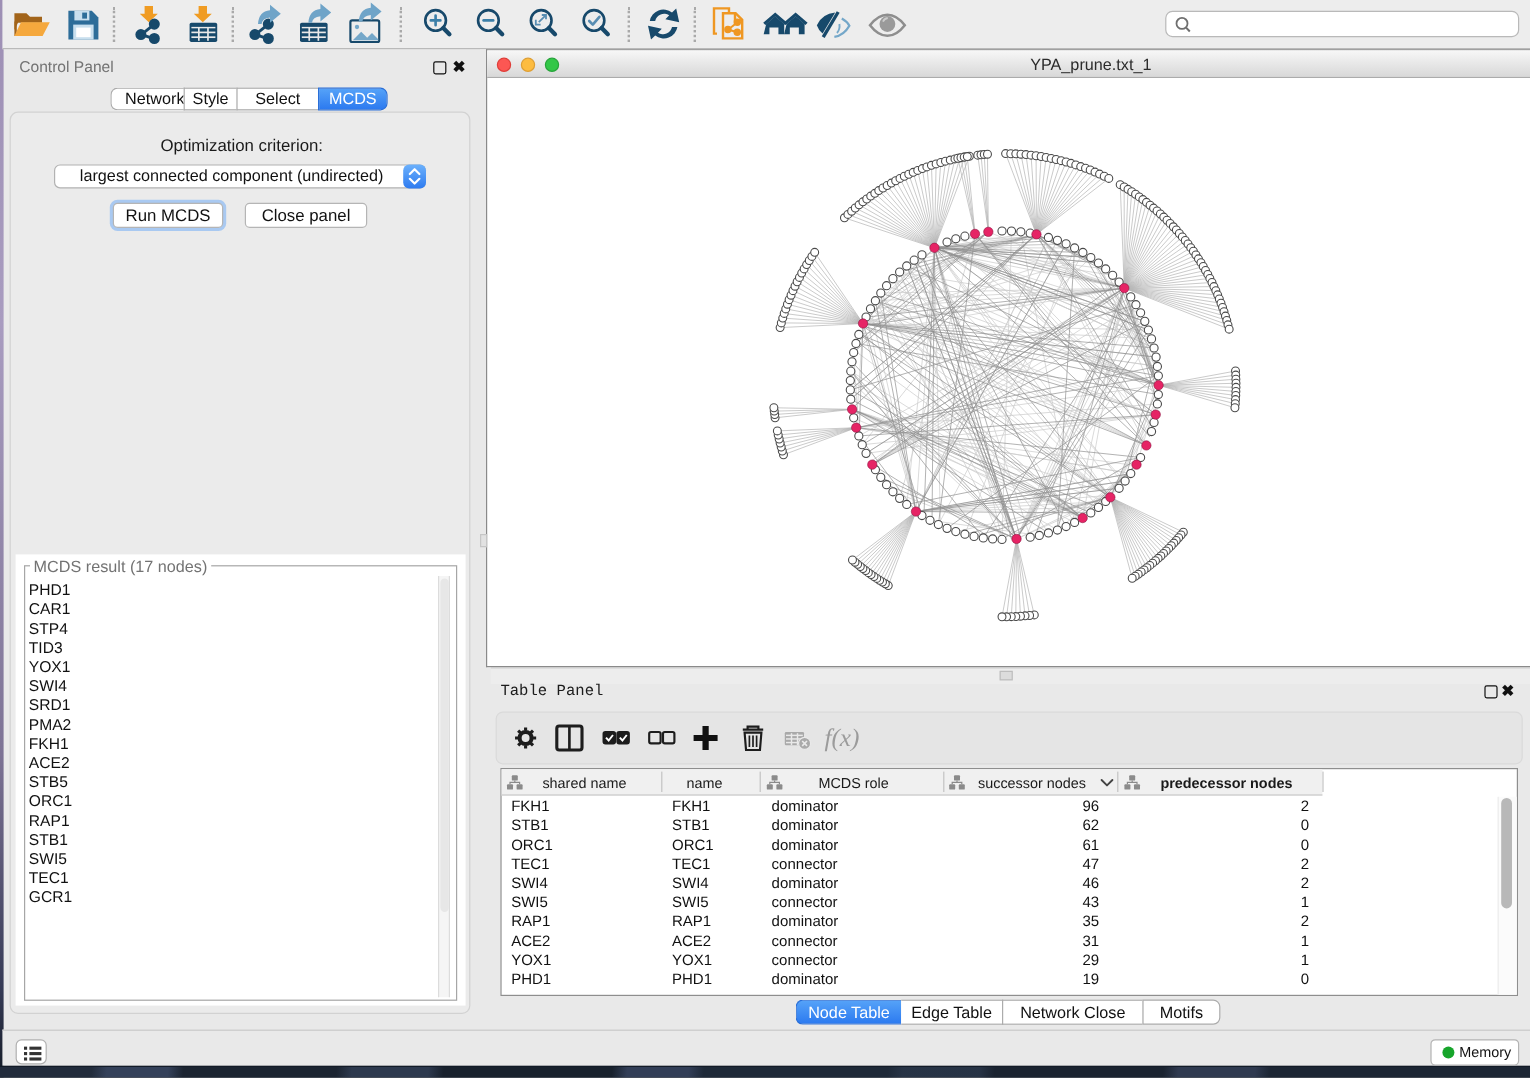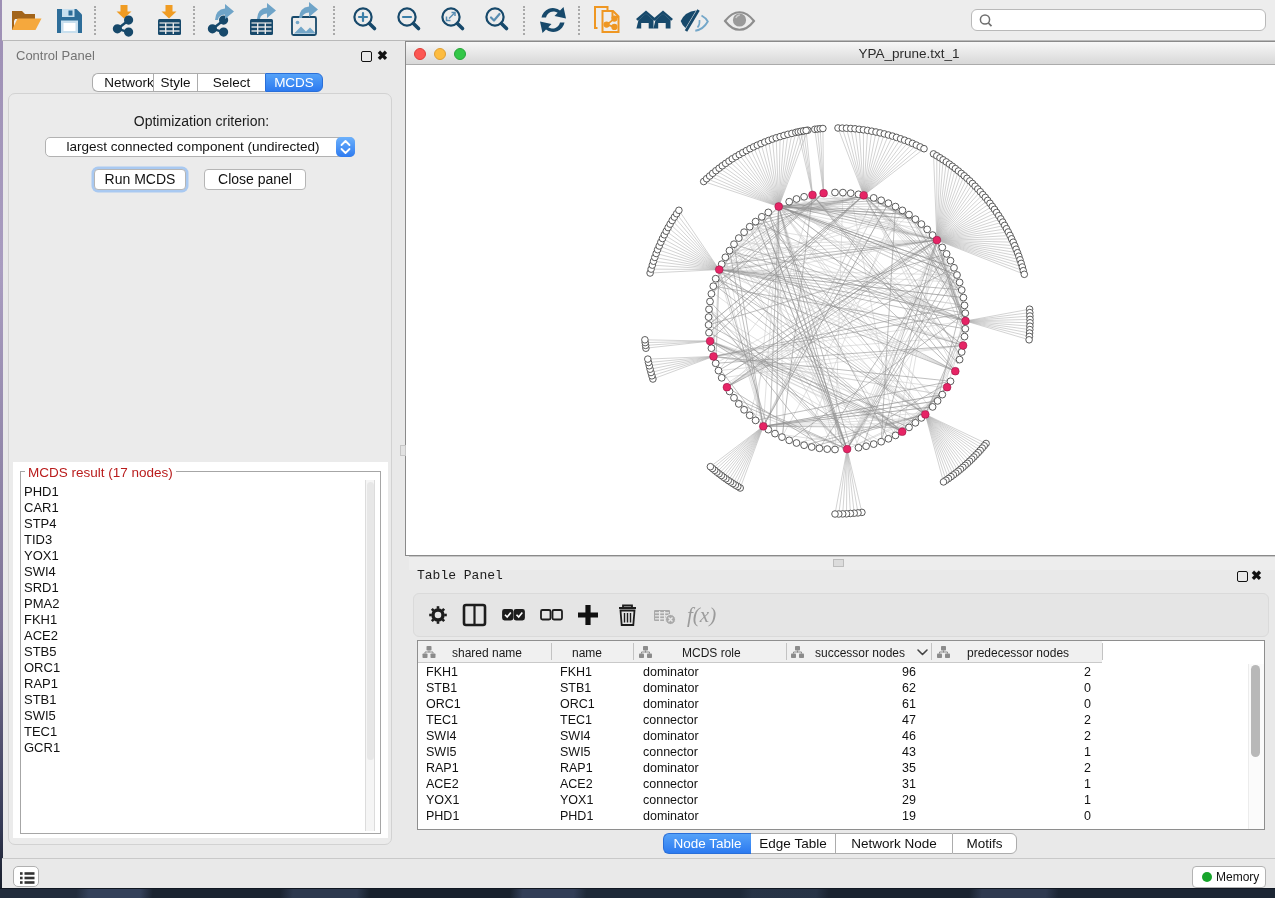--- a/index.html
+++ b/index.html
@@ -20,21 +20,21 @@
 .float-ico { width:11px; height:11px; border:1.6px solid #111; border-radius:2px; }
 .x-ico { font-size:13px; color:#111; font-weight:bold; }
 #cp-content { left:8px; top:93px; width:384px; height:752px; background:#ebebeb; border:1px solid #d2d2d2; border-radius:7px; }
 .tab { position:absolute; top:73px; height:19px; background:#fff; border-top:1px solid #acacac; border-bottom:1px solid #acacac; font-size:13.5px; color:#111; text-align:center; line-height:18px; }
 #opt-label { left:0px; top:113px; width:403px; text-align:center; font-size:14px; color:#1a1a1a; }
 #dropdown { left:45px; top:137px; width:310px; height:20px; background:#fff; border:1px solid #b2b2b2; border-radius:5px; font-size:13.5px; color:#111; text-align:center; line-height:18px; padding-right:14px; }
 #dd-cap { left:336px; top:137px; width:19px; height:20px; border-radius:5px; background:linear-gradient(#6cb1fc,#2e7bf0); }
 .btn { position:absolute; top:169px; height:21px; background:#fff; border:1px solid #b5b5b5; border-radius:4px; font-size:14px; color:#111; text-align:center; line-height:19px; }
 #mcds-box { left:13px; top:462px; width:375px; height:376px; background:#fff; }
 #mcds-border { left:20px; top:471px; width:361px; height:363px; border:1px solid #a6a6a6; }
-#mcds-label { left:25px; top:465px; background:#fff; padding:0 3px; font-size:13.5px; color:#b91c1c; }
+#mcds-label { left:25px; top:465px; background:#fff; padding:0 3px; font-size:13.5px; color:#737373; }
 #mcds-list { left:24px; top:484px; font-size:13px; color:#111; line-height:16px; }
 #mcds-sb { left:365px; top:480px; width:10px; height:351px; background:#f5f5f5; border-left:1px solid #dcdcdc; border-right:1px solid #dcdcdc; }
 #mcds-thumb { left:367px; top:482px; width:7px; height:278px; background:#e7e7e7; border-radius:4px; }
 
 #vdiv { left:400px; top:41px; width:9px; height:817px; background:#e9e9e9; }
 #vdiv-handle { left:400px; top:445px; width:6px; height:11px; background:#e2e2e2; border:1px solid #c6c6c6; z-index:5; }
 
 #netwin { left:405px; top:41px; width:870px; height:515px; border:1px solid #8a8a8a; border-right:none; background:#fff; }
 #net-titlebar { left:406px; top:42px; width:869px; height:23px; background:linear-gradient(#f7f7f7,#d8d8d8); border-bottom:1px solid #ababab; }
 .tl { position:absolute; top:48px; width:12px; height:12px; border-radius:50%; }
@@ -1004,21 +1004,21 @@
 <div class="abs" id="tbl-header"></div>
 <div class="hsep" style="left:551px"></div>
 <div class="hsep" style="left:633px"></div>
 <div class="hsep" style="left:786px"></div>
 <div class="hsep" style="left:931px"></div>
 <div class="hsep" style="left:1102px"></div>
 <div class="th" style="left:452px;">shared name</div>
 <div class="th" style="left:572px;">name</div>
 <div class="th" style="left:682px;">MCDS role</div>
 <div class="th" style="left:815px;">successor nodes</div>
-<div class="th" style="left:967px;">predecessor nodes</div>
+<div class="th" style="left:967px;font-weight:bold;">predecessor nodes</div>
 <svg class="abs" style="left:409px; top:640px;" width="720" height="24" viewBox="0 0 720 24">
 <defs>
       <g id="hier" fill="#8b8b8b">
         <rect x="4" y="0" width="5" height="4.5" rx="0.8"></rect>
         <rect x="0" y="7.5" width="5" height="4.5" rx="0.8"></rect>
         <rect x="8" y="7.5" width="5" height="4.5" rx="0.8"></rect>
         <path d="M6.5 4.5 v2 M2.5 7.5 v-1.5 h8 v1.5" stroke="#8b8b8b" stroke-width="1" fill="none"></path>
       </g>
     </defs>
 <use href="#hier" x="13.5" y="6"></use>
@@ -1076,21 +1076,21 @@
 <div class="tr" style="left:426px; top:808px;">PHD1</div>
 <div class="tr" style="left:560px; top:808px;">PHD1</div>
 <div class="tr" style="left:643px; top:808px;">dominator</div>
 <div class="tr" style="left:846px; top:808px; width:70px; text-align:right;">19</div>
 <div class="tr" style="left:1021px; top:808px; width:70px; text-align:right;">0</div>
   </div>
 <div class="abs" id="tbl-sb"></div>
 <div class="abs" id="tbl-thumb"></div>
 <div class="btab blue-tab" style="left:663px; width:88px; border-left:1px solid #2a6fd8; border-radius:6px 0 0 6px;">Node Table</div>
 <div class="btab" style="left:751px; width:84px;">Edge Table</div>
-<div class="btab" style="left:835px; width:117px; border-left:1px solid #acacac;">Network Node</div>
+<div class="btab" style="left:835px; width:117px; border-left:1px solid #acacac;">Network Close</div>
 <div class="btab" style="left:952px; width:65px; border-left:1px solid #acacac; border-right:1px solid #acacac; border-radius:0 6px 6px 0;">Motifs</div>
 
 <div class="abs" id="statusbar"></div>
 <div class="abs" id="hamb"><svg width="26" height="22" viewBox="0 0 26 22">
       <g fill="#333">
         <rect x="6" y="5.2" width="2.6" height="2.6"></rect>
         <rect x="10.5" y="5.2" width="10" height="2.6"></rect>
         <rect x="6" y="9.7" width="2.6" height="2.6"></rect>
         <rect x="10.5" y="9.7" width="10" height="2.6"></rect>
         <rect x="6" y="14.2" width="2.6" height="2.6"></rect>

